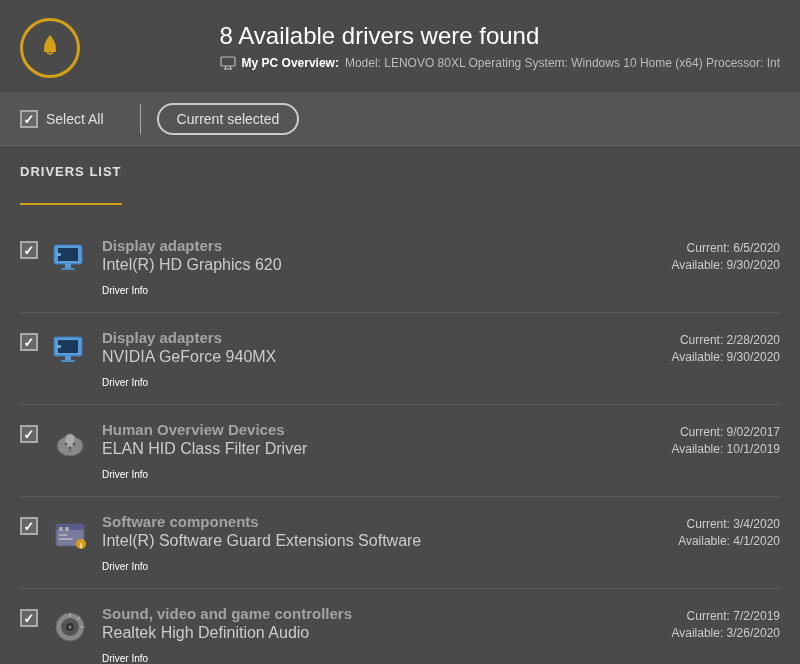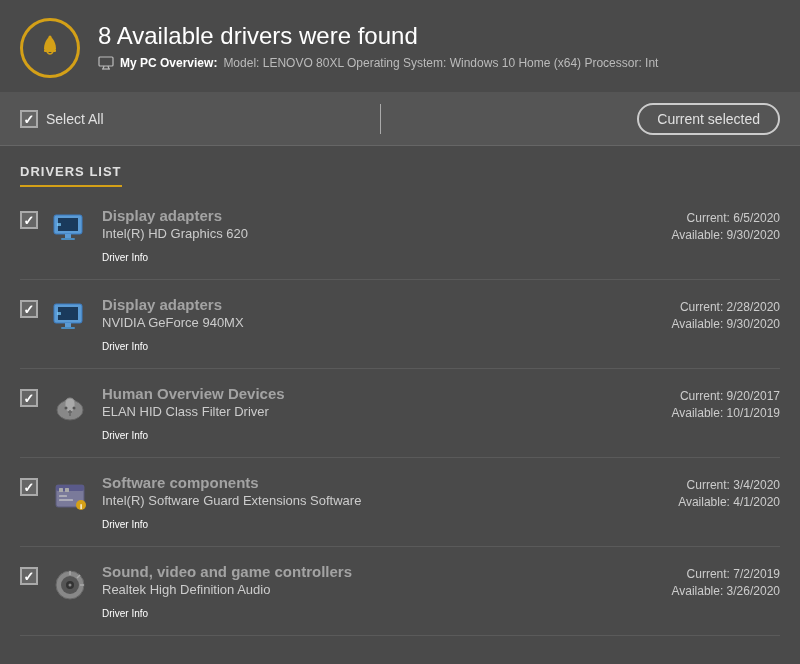--- a/index.html
+++ b/index.html
@@ -13,20 +13,21 @@
     }
 
     
     .header {
       background-color: #4a4a4a;
       padding: 18px 20px 14px 20px;
       display: flex;
       align-items: flex-start;
       gap: 18px;
       border-bottom: 1px solid #555;
+      justify-content: space-between;
     }
     .bell-icon-wrap {
       width: 60px;
       height: 60px;
       border-radius: 50%;
       border: 3px solid #d4a017;
       display: flex;
       align-items: center;
       justify-content: center;
       flex-shrink: 0;
@@ -57,21 +58,20 @@
     }
 
     
     .toolbar {
       background-color: #555555;
       padding: 10px 20px;
       display: flex;
       align-items: center;
       gap: 0;
       border-bottom: 1px solid #666;
-      justify-content: space-between;
     }
     .select-all-wrap {
       display: flex;
       align-items: center;
       gap: 8px;
       padding-right: 20px;
     }
     .checkbox {
       width: 18px;
       height: 18px;
@@ -112,22 +112,22 @@
     
     .drivers-section {
       padding: 16px 20px 0 20px;
     }
     .drivers-list-title {
       font-size: 13px;
       font-weight: 700;
       color: #e0e0e0;
       letter-spacing: 1px;
       border-bottom: 2px solid #d4a017;
-      padding-bottom: 6px;
-      margin-bottom: 4px;
+      padding-bottom: 24px;
+      margin-bottom: 16px;
       display: inline-block;
     }
 
     
     .driver-item {
       display: flex;
       align-items: flex-start;
       padding: 16px 0 6px 0;
       border-bottom: 1px solid #5a5a5a;
       gap: 12px;
@@ -152,21 +152,21 @@
     .driver-details {
       flex: 1;
     }
     .driver-category {
       font-size: 15px;
       font-weight: 600;
       color: #a3a3a3;
       margin-bottom: 2px;
     }
     .driver-name {
-      font-size: 13px;
+      font-size: 16px;
       color: #cccccc;
       margin-bottom: 6px;
     }
     .driver-info-link {
       font-size: 10px;
       color: #ffffff;
       cursor: pointer;
       text-decoration: none;
       margin-bottom: 10px;
       display: inline-block;
@@ -291,21 +291,21 @@
       <circle cx="23" cy="20" r="1.5" fill="#555"></circle>
       <rect x="17" y="23" width="4" height="2" rx="1" fill="#666"></rect>
     </svg>
     </div>
     <div class="driver-details">
       <div class="driver-category">Human Overview Devices</div>
       <div class="driver-name">ELAN HID Class Filter Driver</div>
       <a class="driver-info-link" href="#">Driver Info</a>
     </div>
     <div class="driver-dates">
-      <div class="date-current">Current:  9/20/2017</div>
+      <div class="date-current">Current:  9/02/2017</div>
       <div class="date-available">Available:  10/1/2019</div>
     </div>
   </div>
       <div class="driver-item">
     <div class="driver-item-checkbox">
       <div class="checkbox checked"></div>
     </div>
     <div class="driver-icon">
       <svg viewBox="0 0 38 38" xmlns="http://www.w3.org/2000/svg">
       <rect x="5" y="8" width="28" height="22" rx="2" fill="#7a7a9a" stroke="#5a5a7a" stroke-width="1"></rect>

